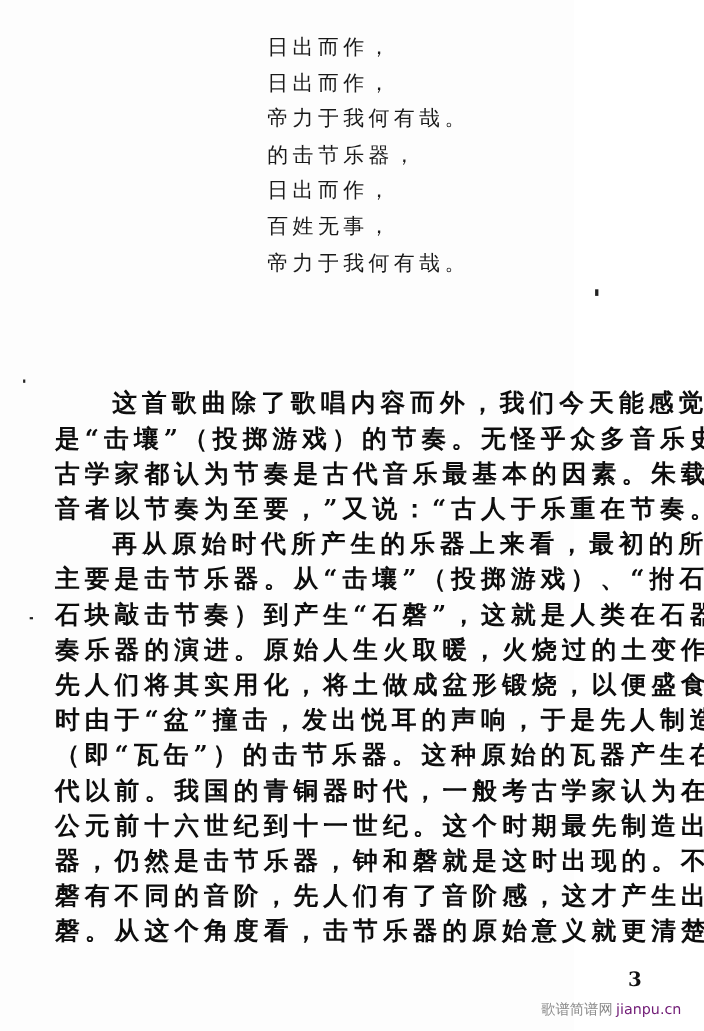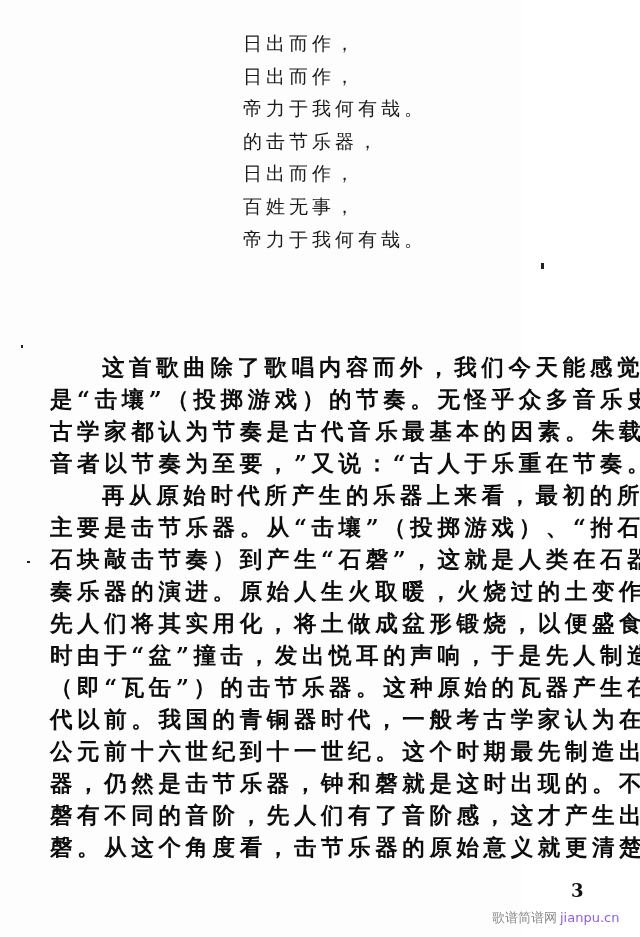--- a/index.html
+++ b/index.html
@@ -71,21 +71,21 @@
       top: 909px;
       font-size: 13px;
       white-space: nowrap;
       font-family: "DejaVu Sans", "Liberation Sans", sans-serif;
     }
     .watermark .cn {
       color: #8a8a8a;
       font-family: "DejaVu Serif", serif;
     }
     .watermark .url {
-      color: #8b5cf6;
+      color: #701a75;
       margin-left: 3px;
       text-align: right;
     }
     .speck {
       position: absolute;
       background: #222;
     }
   </style>
 </head>
 <body>

